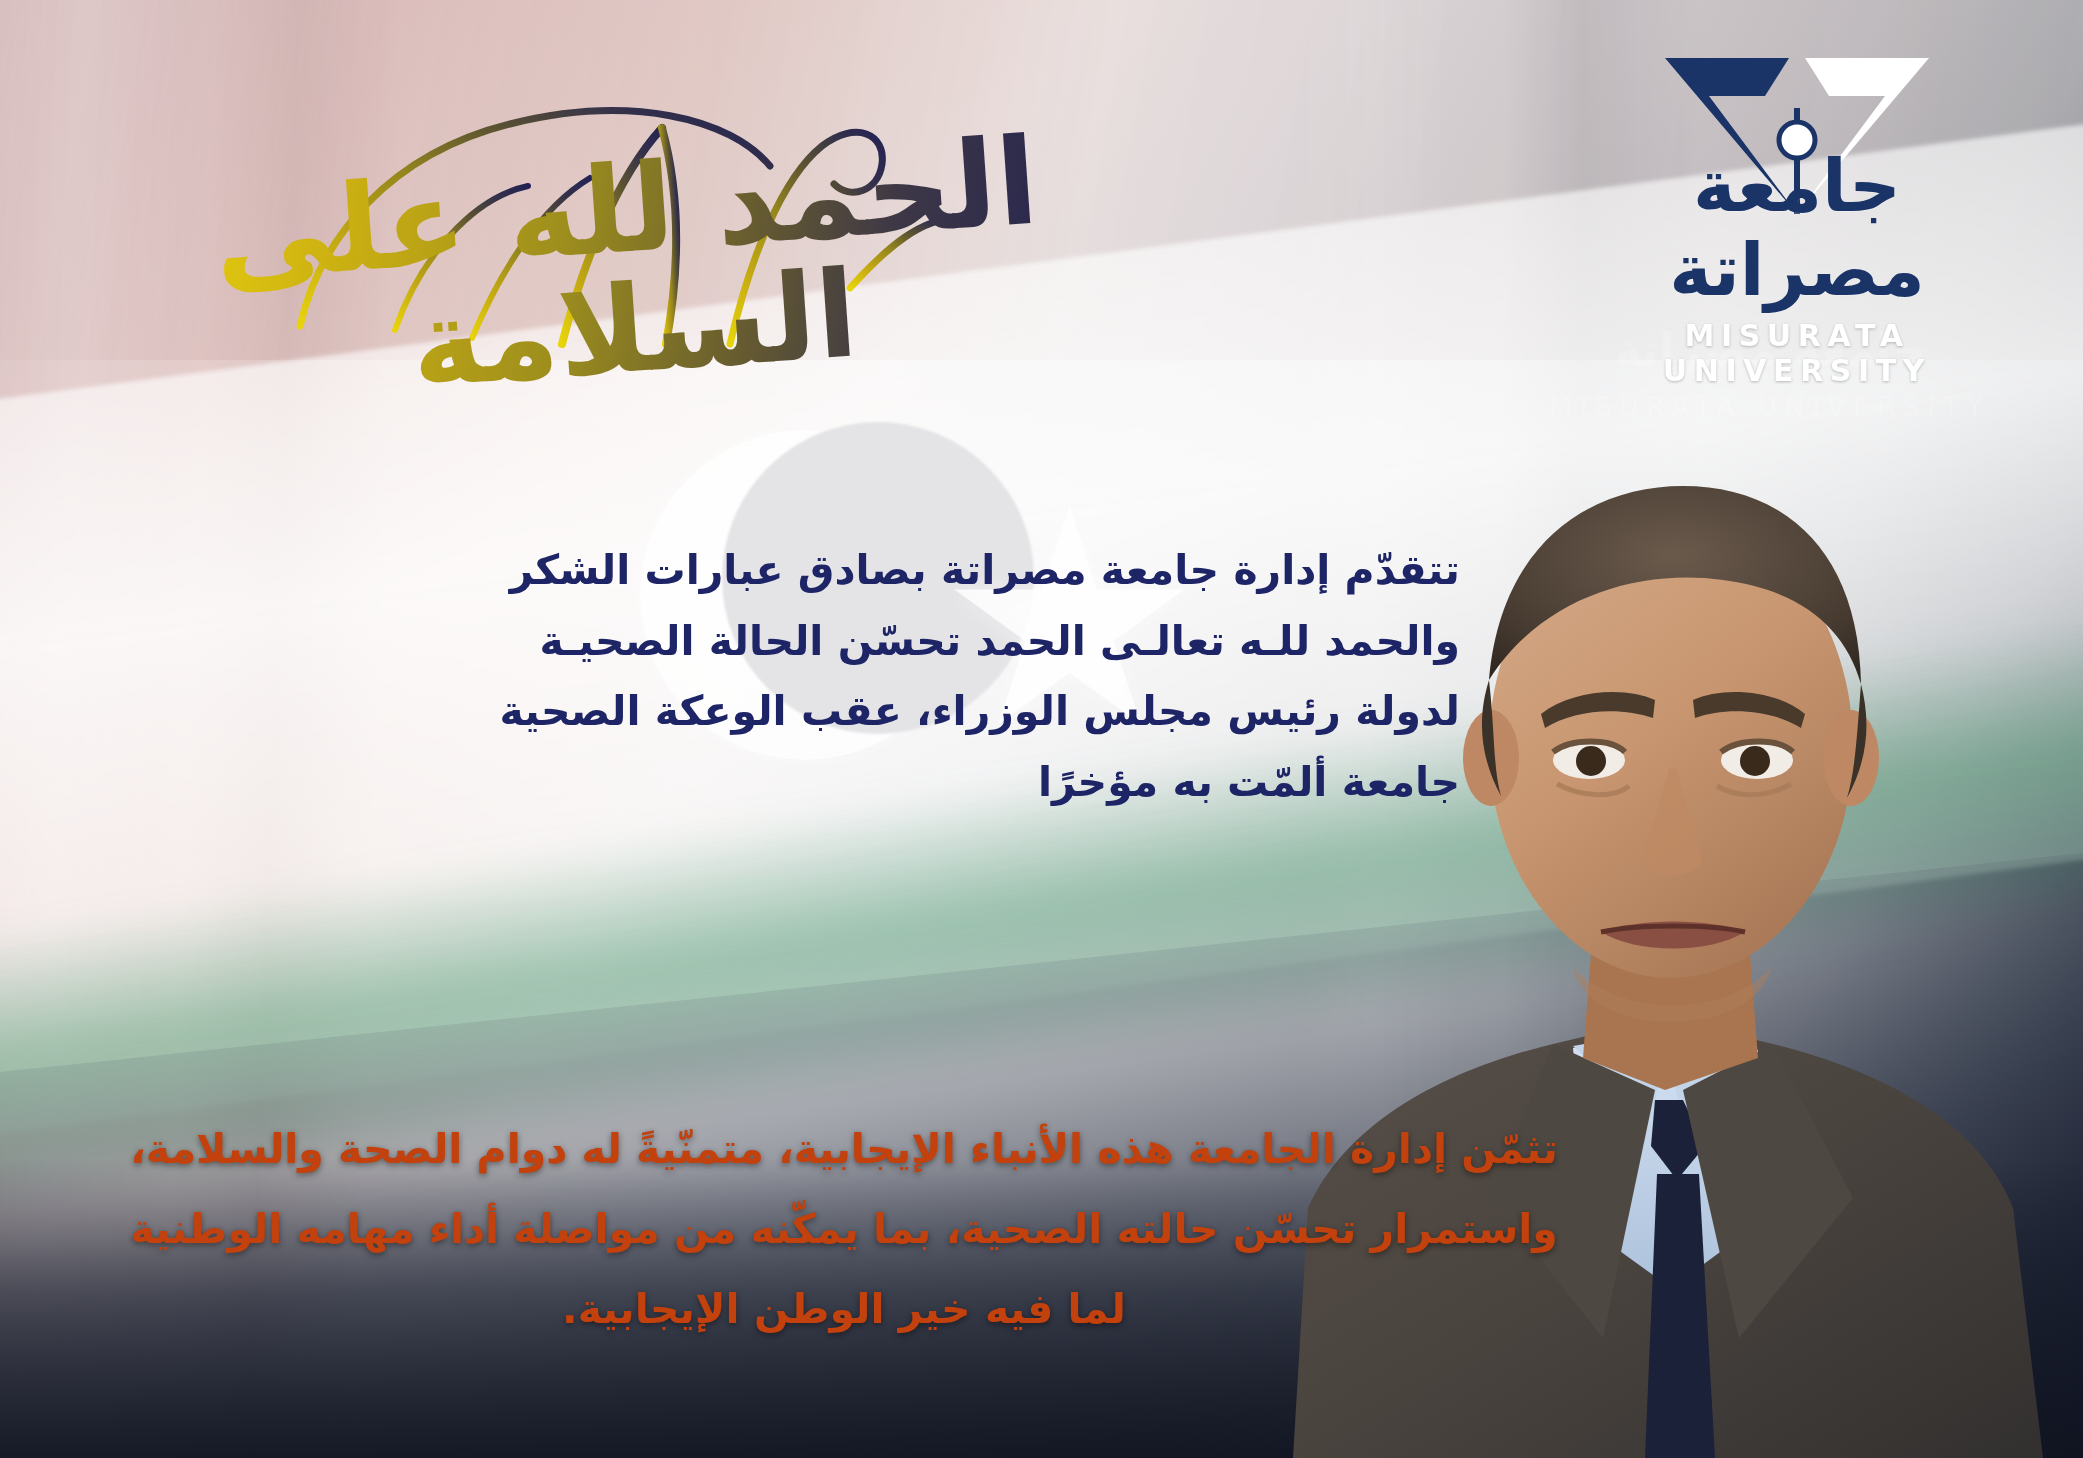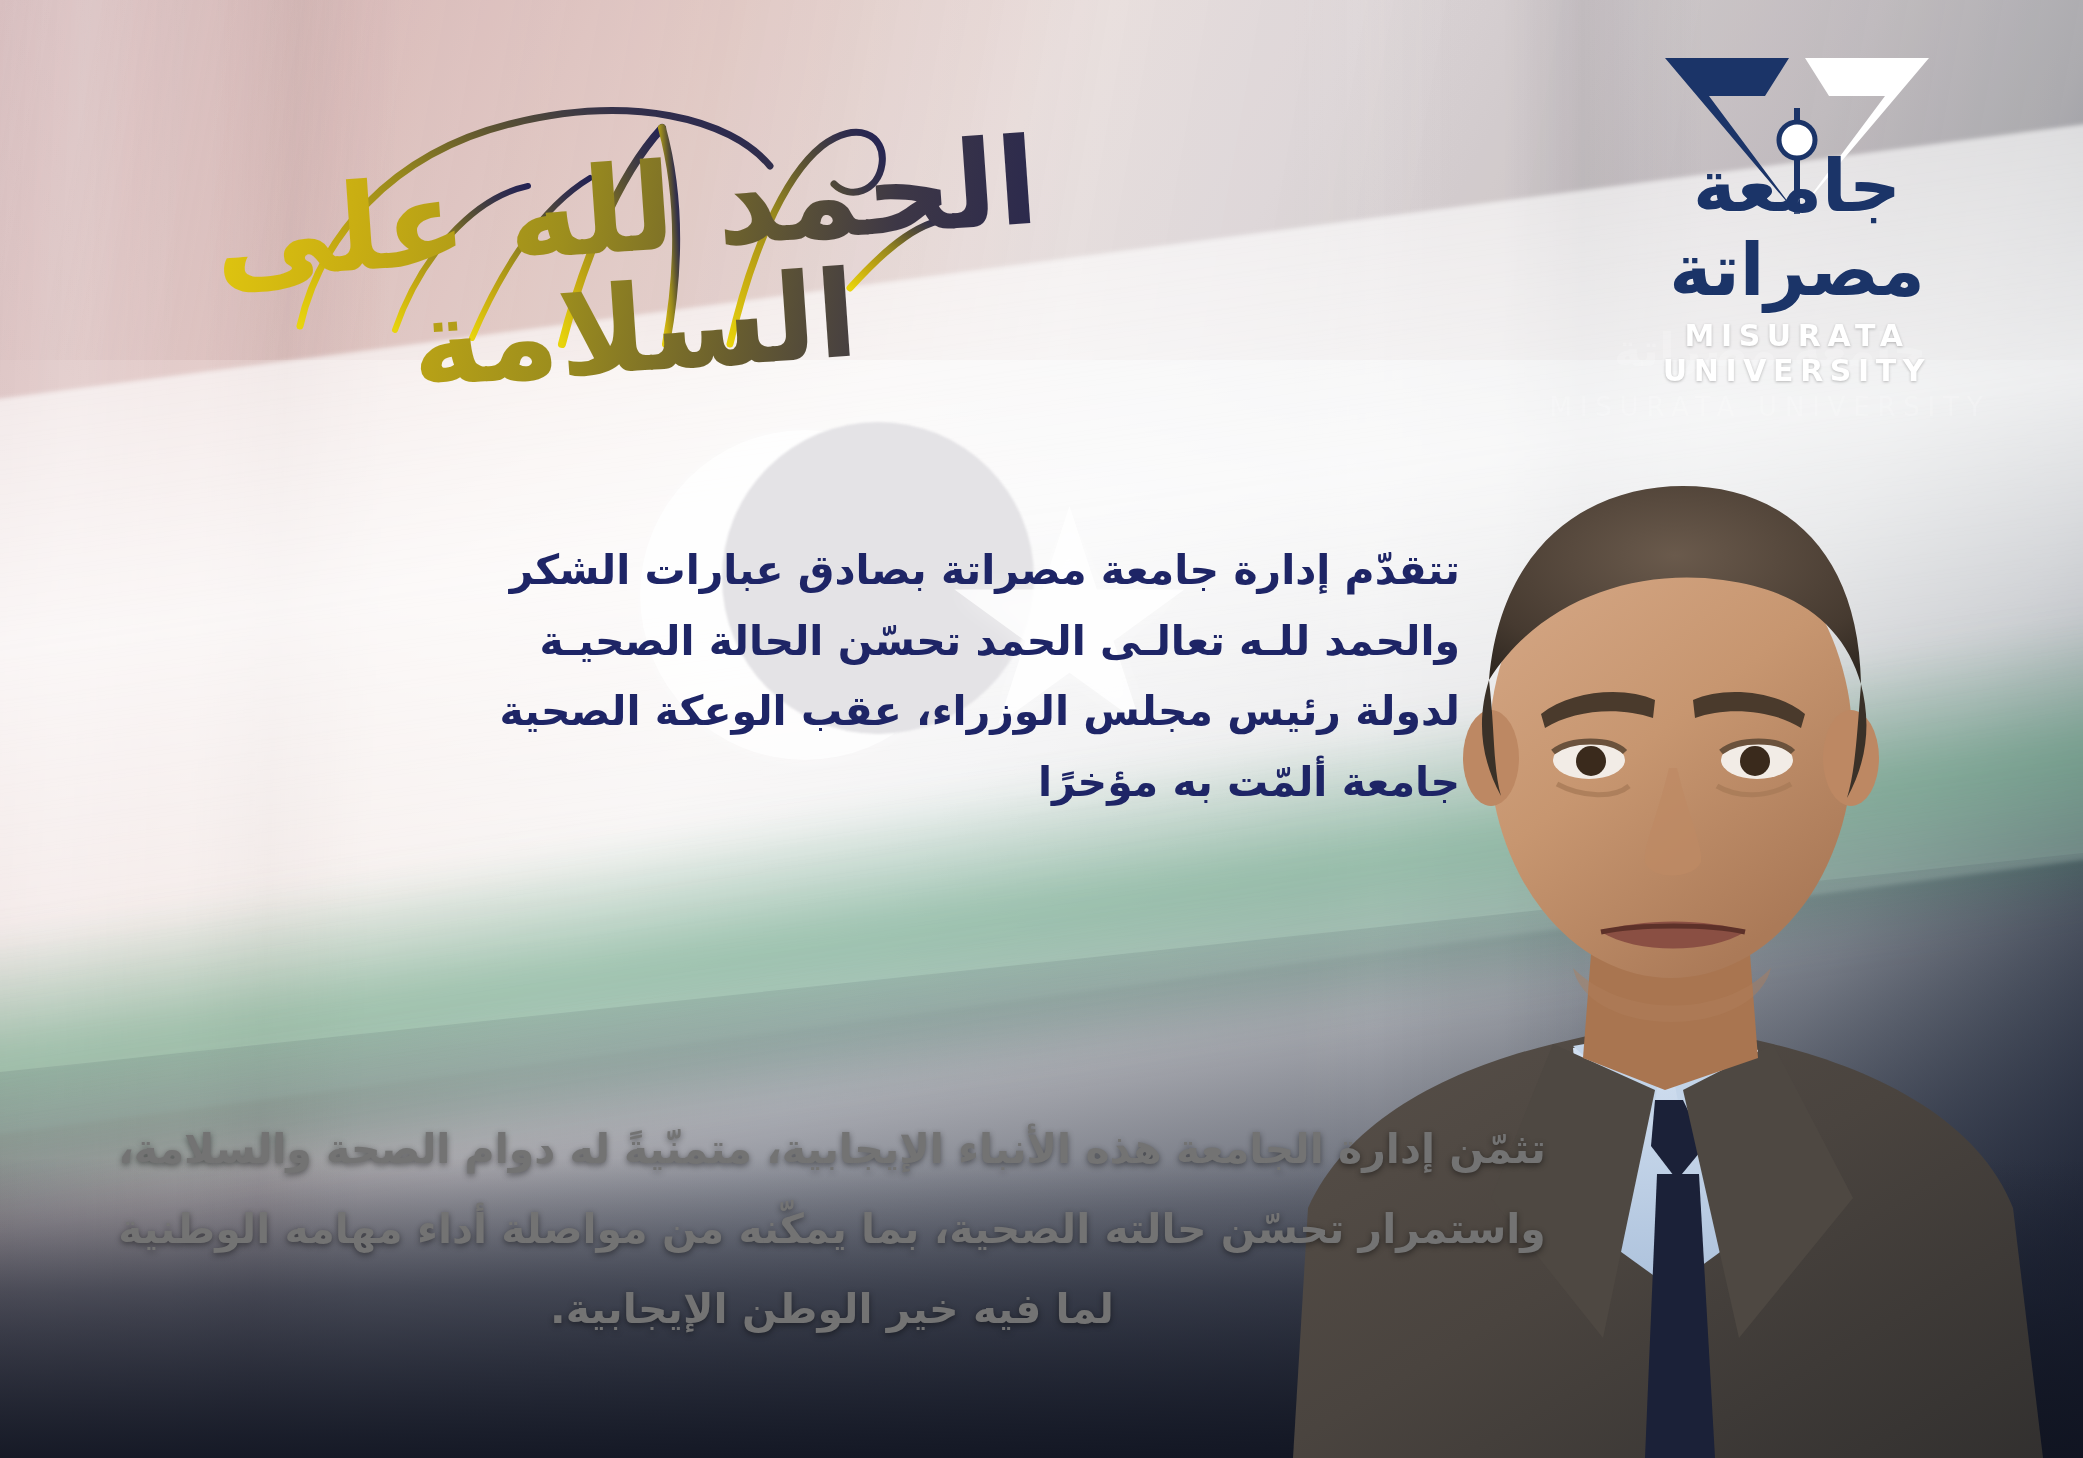--- a/index.html
+++ b/index.html
@@ -155,24 +155,24 @@
     width:1420px;
     direction:rtl;
     color:#1e2566;
     font-size:41px;font-weight:700;
     line-height:1.72;
     letter-spacing:.2px;
   }
   .main-text .line{display:block;white-space:nowrap;}
 
   .second-text{
-    position:absolute;left:112px;top:1110px;
+    position:absolute;left:124px;top:1110px;
     width:1440px;
     direction:rtl;text-align:center;
-    color:#737373;
+    color:#c2410c;
     font-size:41px;font-weight:700;
     line-height:1.95;
     text-shadow:0 2px 6px rgba(0,0,0,.45);
   }
   .second-text .line{display:block;white-space:nowrap;}
 
   
   .portrait{
     position:absolute;right:10px;bottom:0;
     width:820px;height:1130px;

